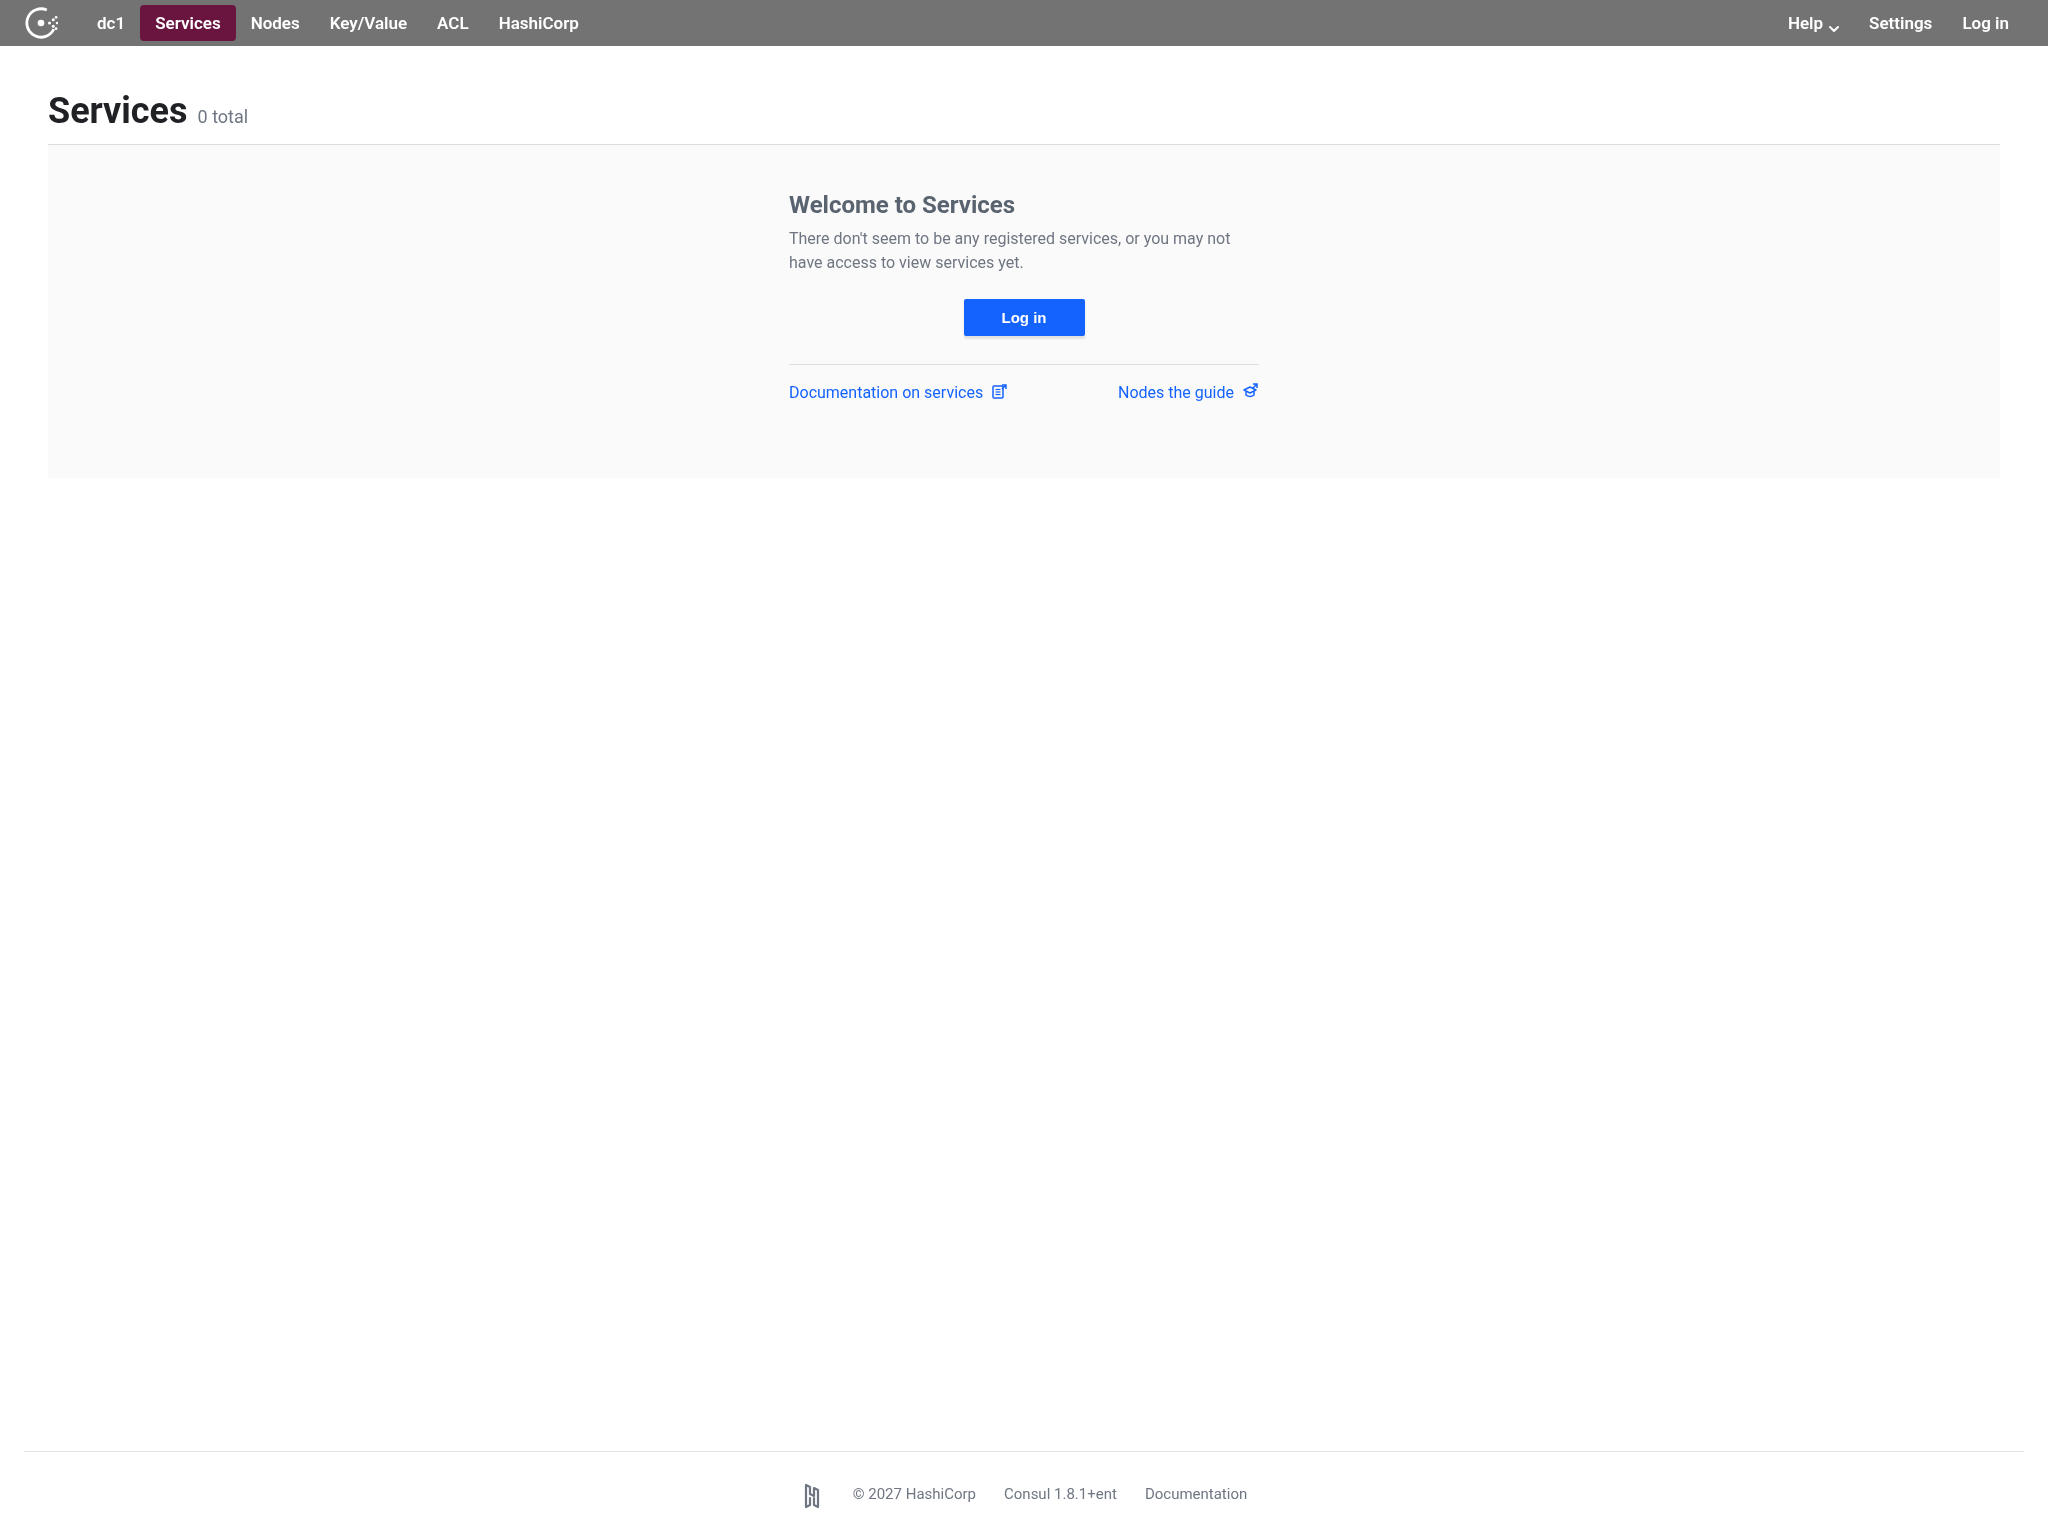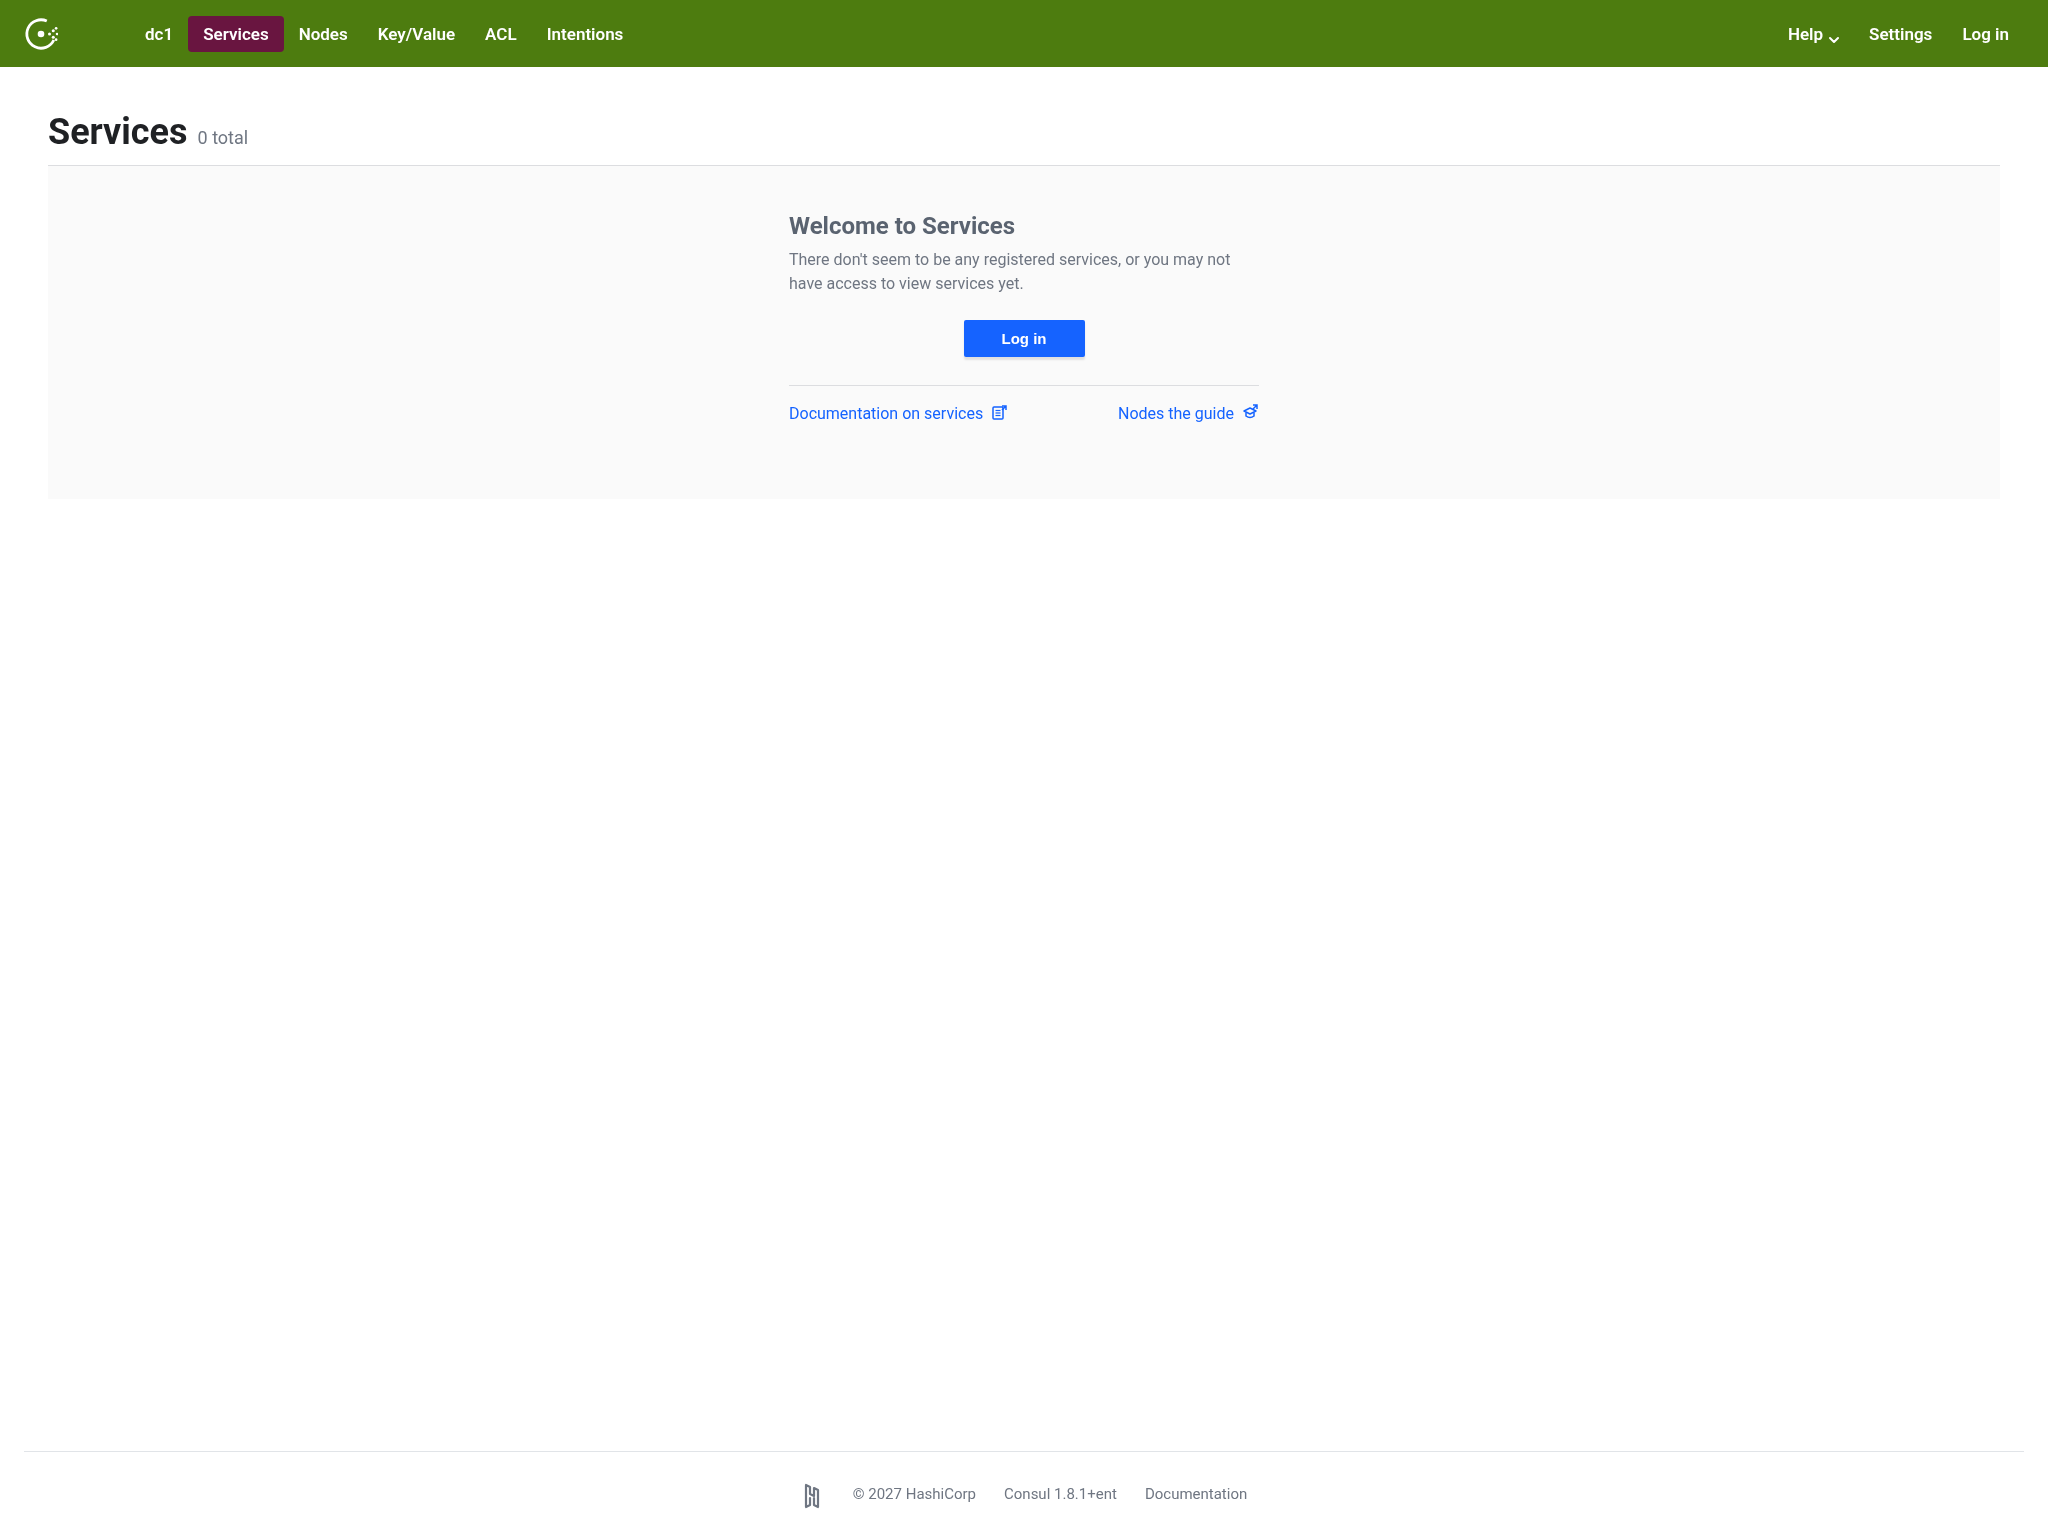--- a/index.html
+++ b/index.html
@@ -9,27 +9,26 @@
     }
     body {
       font-family: -apple-system, BlinkMacSystemFont, "Segoe UI", Roboto, "Helvetica Neue", Arial, sans-serif;
       color: #333;
       background: #fff;
       min-height: 100vh;
       display: flex;
       flex-direction: column;
     }
     .topnav {
-      background: #4d7c0f;
+      background: #737373;
       color: #fff;
       display: flex;
       align-items: center;
-      height: 67px;
+      height: 46px;
       padding: 0 24px;
-      gap: 48px;
     }
     .logo {
       display: flex;
       align-items: center;
       margin-right: 24px;
     }
     .nav-left {
       display: flex;
       align-items: center;
       gap: 0;
@@ -176,21 +175,21 @@
       <circle cx="35" cy="18" r="1.4" fill="#fff"></circle>
       <circle cx="34" cy="24" r="1.4" fill="#fff"></circle>
     </svg>
   </div>
   <div class="nav-left">
     <div class="nav-item">dc1</div>
     <div class="nav-item active">Services</div>
     <div class="nav-item">Nodes</div>
     <div class="nav-item">Key/Value</div>
     <div class="nav-item">ACL</div>
-    <div class="nav-item">Intentions</div>
+    <div class="nav-item">HashiCorp</div>
   </div>
   <div class="nav-right">
     <div class="nav-item nav-help">
       <span>Help</span>
       <span class="chevron-down">
         <svg width="10" height="10" viewBox="0 0 10 10">
             <path d="M1 3 L5 7 L9 3" stroke="#fff" stroke-width="2" fill="none" stroke-linecap="round" stroke-linejoin="round"></path>
           </svg>
       </span>
     </div>

